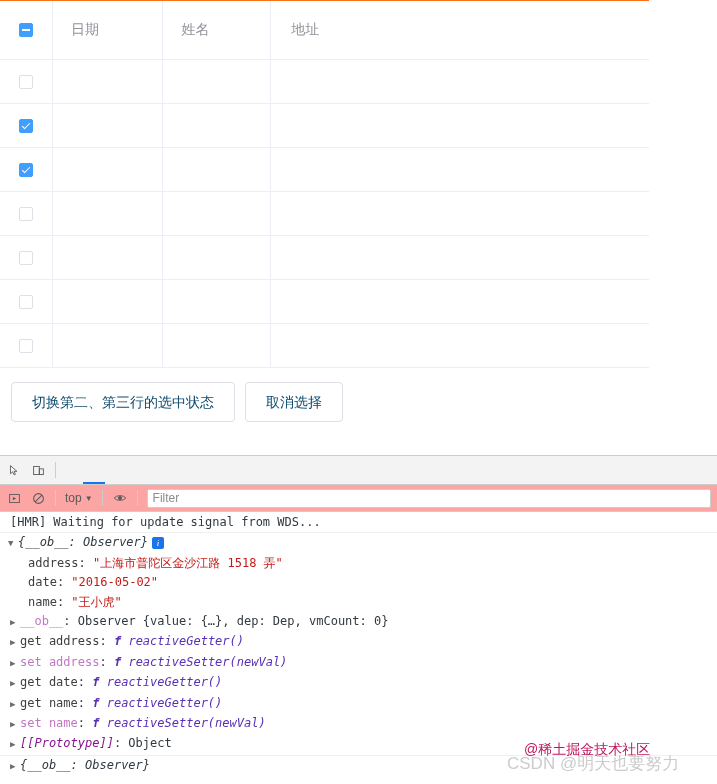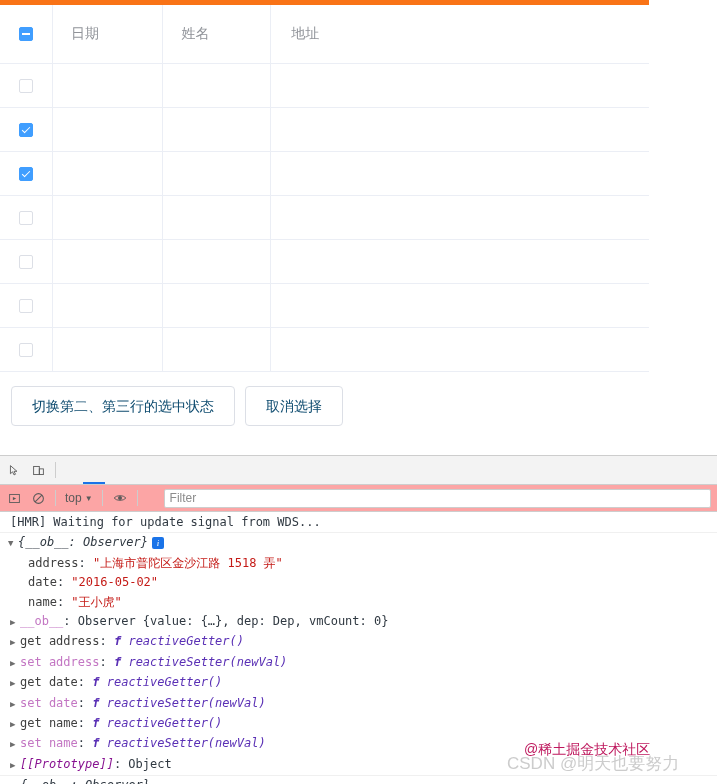--- a/index.html
+++ b/index.html
@@ -6,21 +6,21 @@
   html, body {
     width: 717px; height: 784px;
     background: #ffffff;
     font-family: "Liberation Sans", "DejaVu Sans", sans-serif;
     overflow: hidden;
   }
 
   
   #app-area { width: 717px; height: 455px; background:#fff; position: relative; }
 
-  .el-table { width: 649px; border-top: 5px solid #f97316; }
+  .el-table { width: 649px; border-top: 1px solid #f97316; }
   .el-table-row {
     display: flex;
     align-items: center;
     height: 44px;
     border-bottom: 1px solid #ebeef5;
     background: #fff;
   }
   .el-table-row.header { height: 59px; color: #909399; font-size: 14px; }
   .el-table-row.body { height: 44px; color: #606266; font-size: 14px; }
 
@@ -127,21 +127,21 @@
   }
   .dt-ctx {
     font-size: 12px; color: #5a5a5a;
     padding: 0 4px; cursor: pointer;
     display: flex; align-items: center; gap: 3px;
   }
   .caret { font-size: 8px; }
   .dt-filter-input {
     flex: 1;
     height: 19px;
-    margin: 0 6px 0 21px;
+    margin: 0 6px 0 4px;
     border: 1px solid #cdcdcd;
     border-radius: 2px;
     background: #fff;
     font-size: 12px;
     color: #5a5a5a;
     padding: 0 5px;
     font-family: "Liberation Sans", "DejaVu Sans", sans-serif;
   }
   .dt-filter-input::placeholder { color: #8c8c8c; }
 
@@ -337,21 +337,20 @@
   <div class="console-body" id="console-body">
       <div class="cline msg"><span class="k-plain">[HMR] Waiting for update signal from WDS...</span></div>
       <div class="cline"><span class="tri open">▼</span><span class="k-obj">{__ob__: Observer}</span><span class="info-badge">i</span></div>
       <div class="cline ind2"><span class="k-prop">address</span><span class="k-plain">: </span><span class="k-str">"上海市普陀区金沙江路 1518 弄"</span></div>
       <div class="cline ind2"><span class="k-prop">date</span><span class="k-plain">: </span><span class="k-str">"2016-05-02"</span></div>
       <div class="cline ind2"><span class="k-prop">name</span><span class="k-plain">: </span><span class="k-str">"王小虎"</span></div>
       <div class="cline ind3"><span class="tri">▶</span><span class="k-setter">__ob__</span><span class="k-plain">: Observer {value: {…}, dep: Dep, vmCount: 0}</span></div>
       <div class="cline ind3"><span class="tri">▶</span><span class="k-prop">get address</span><span class="k-plain">: </span><span class="k-fkey">f</span> <span class="k-fn">reactiveGetter()</span></div>
       <div class="cline ind3"><span class="tri">▶</span><span class="k-setter">set address</span><span class="k-plain">: </span><span class="k-fkey">f</span> <span class="k-fn">reactiveSetter(newVal)</span></div>
       <div class="cline ind3"><span class="tri">▶</span><span class="k-prop">get date</span><span class="k-plain">: </span><span class="k-fkey">f</span> <span class="k-fn">reactiveGetter()</span></div>
-      <div class="cline ind3"><span class="tri">▶</span><span class="k-setter">set date</span><span class="k-plain">: </span><span class="k-fkey">f</span> <span class="k-fn">reactiveSetter(newVal)</span></div>
       <div class="cline ind3"><span class="tri">▶</span><span class="k-prop">get name</span><span class="k-plain">: </span><span class="k-fkey">f</span> <span class="k-fn">reactiveGetter()</span></div>
       <div class="cline ind3"><span class="tri">▶</span><span class="k-setter">set name</span><span class="k-plain">: </span><span class="k-fkey">f</span> <span class="k-fn">reactiveSetter(newVal)</span></div>
       <div class="cline ind3"><span class="tri">▶</span><span class="k-proto">[[Prototype]]</span><span class="k-plain">: Object</span></div>
       <div class="cline group-end"><span class="tri">▶</span><span class="k-obj">{__ob__: Observer}</span></div>
     </div>
 
 </div>
 
 <div class="wm" id="wm-juejin">@稀土掘金技术社区</div>
 <div class="wm" id="wm-csdn">CSDN @明天也要努力</div>

